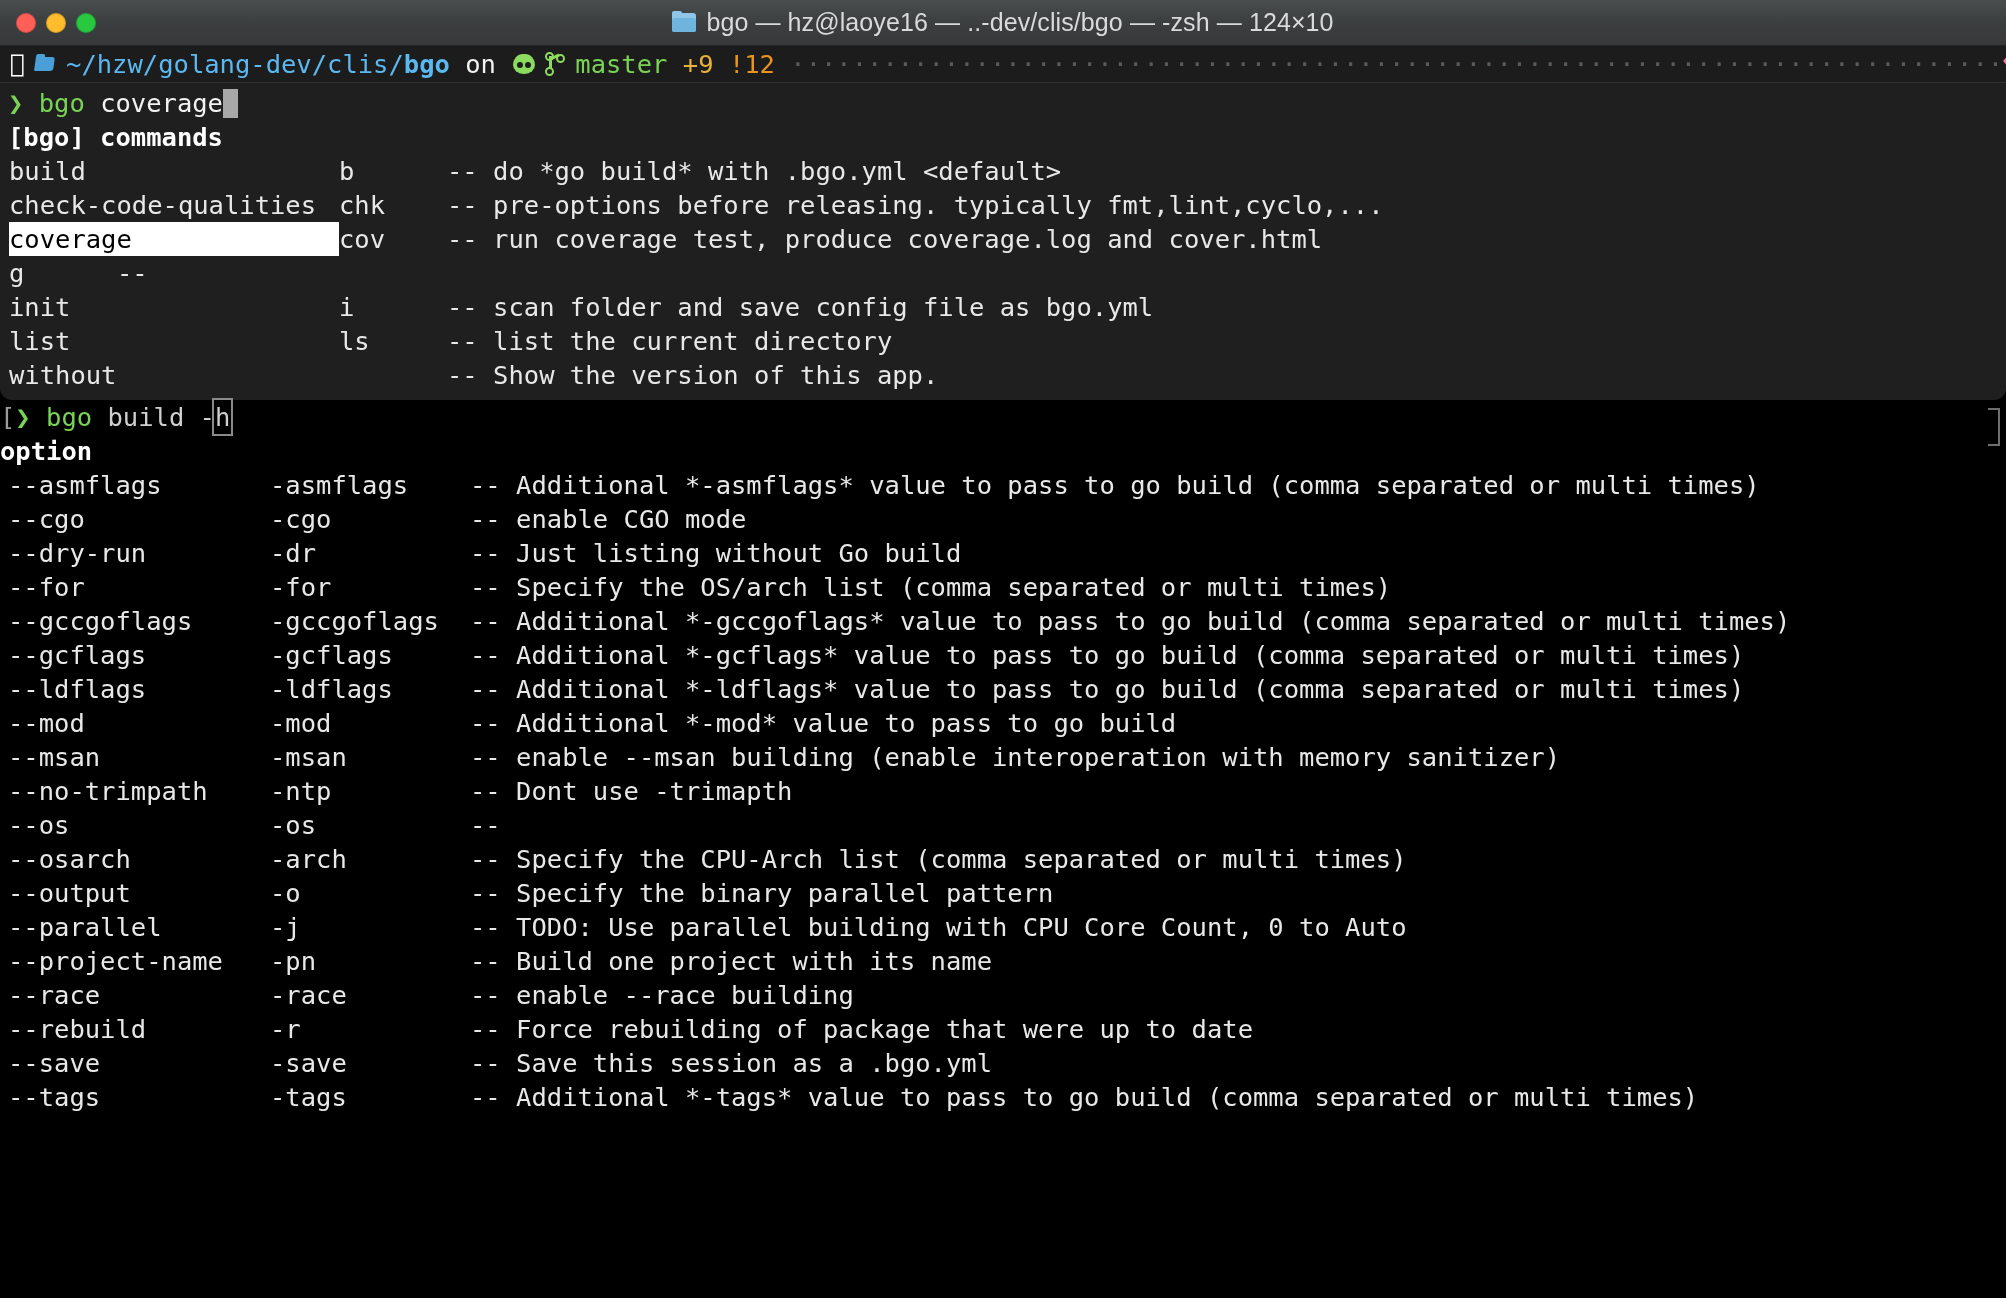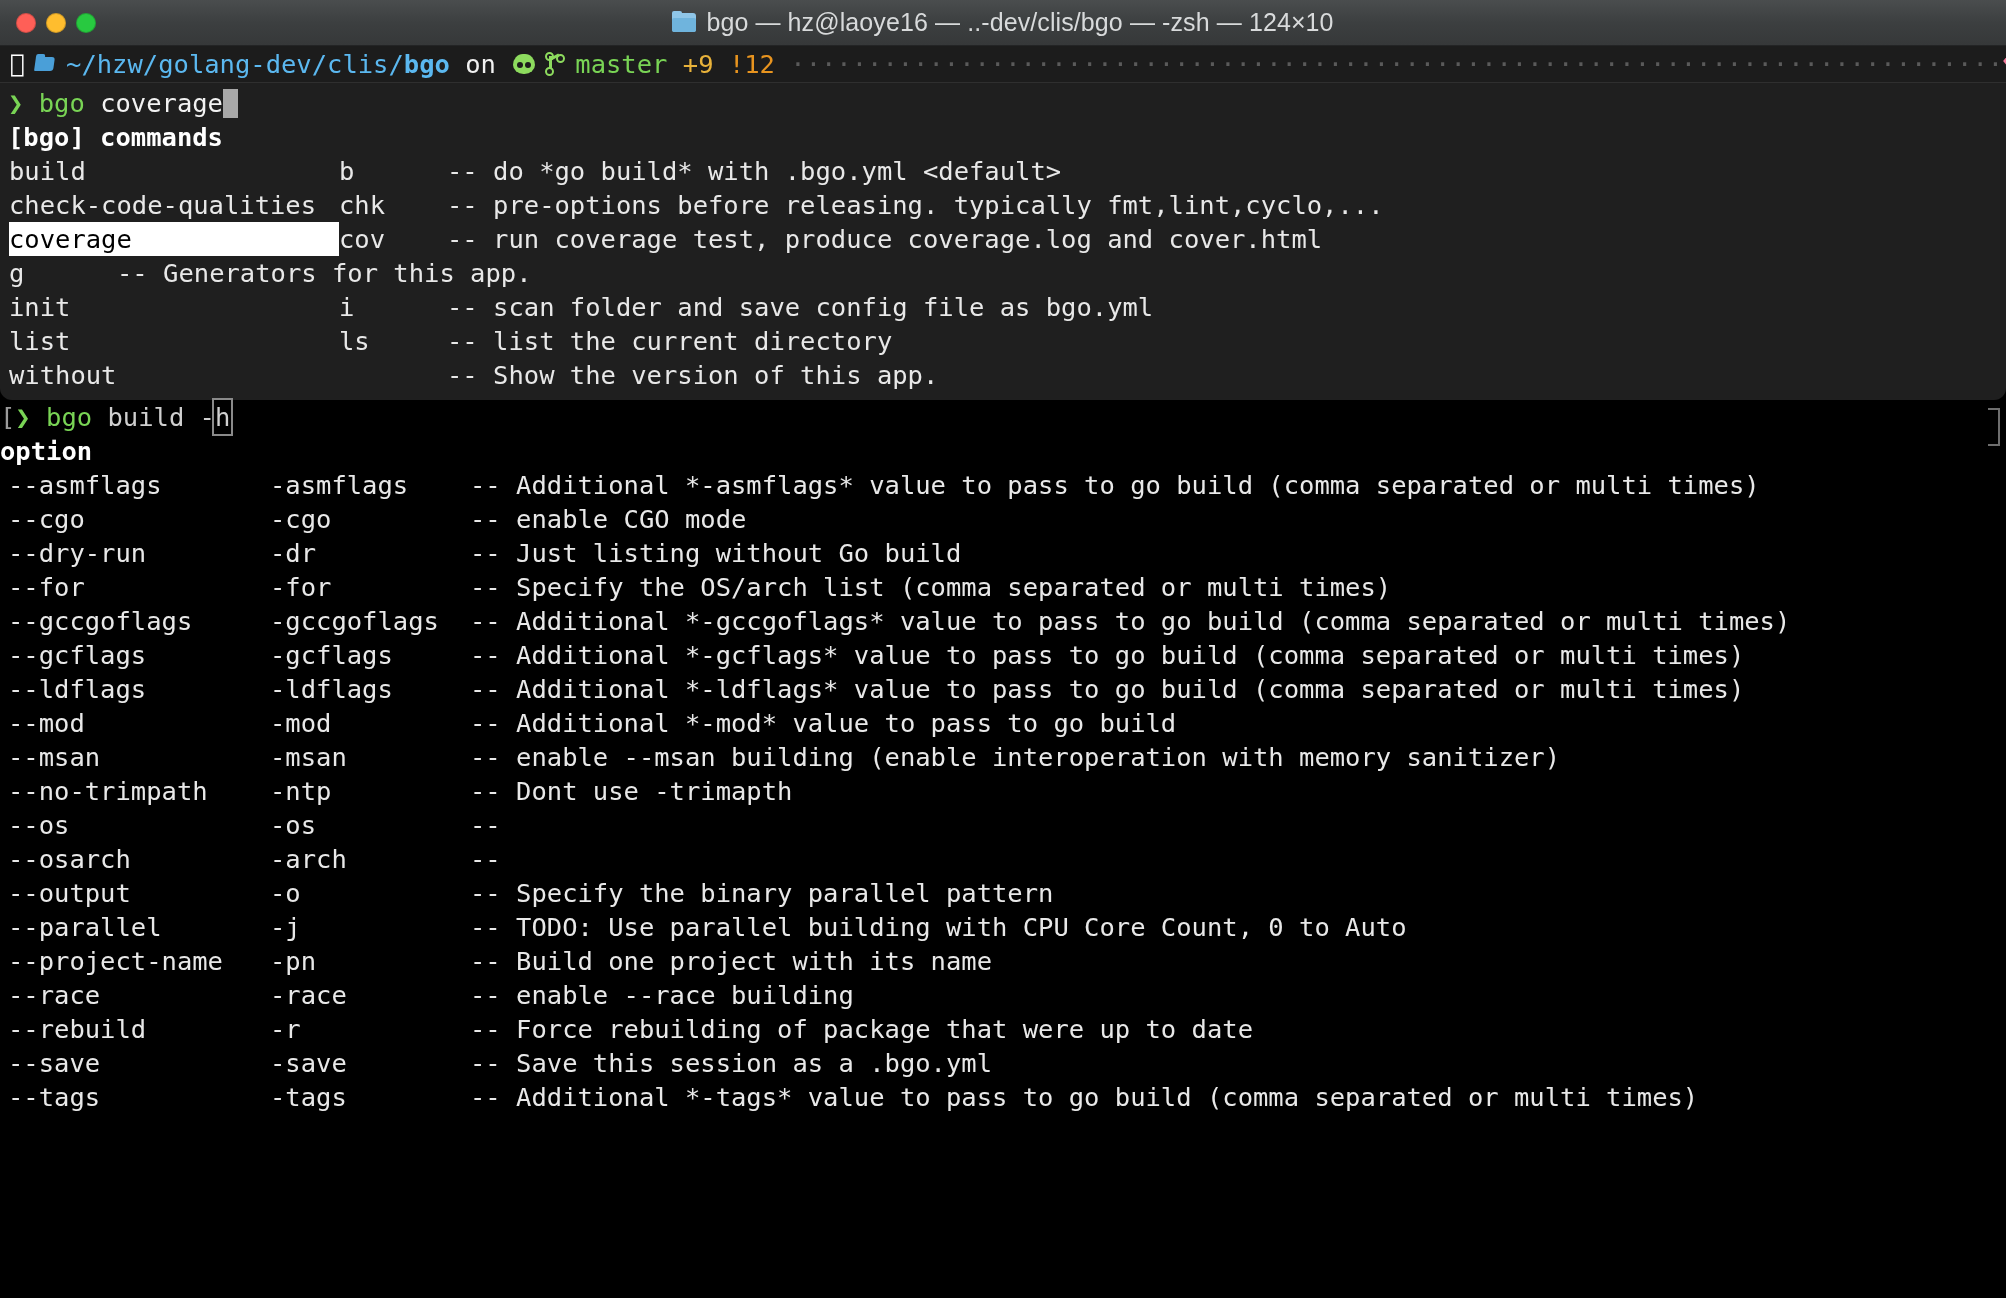--- a/index.html
+++ b/index.html
@@ -321,21 +321,21 @@
 
       <div class="cmd-row">
         <span class="col-name">check-code-qualities</span><span class="col-alias">chk</span><span>--</span><span> </span><span class="col-desc">pre-options before releasing. typically fmt,lint,cyclo,...</span>
       </div>
 
       <div class="cmd-row">
         <span class="sel">coverage</span><span class="col-alias">cov</span><span>--</span><span> </span><span class="col-desc">run coverage test, produce coverage.log and cover.html</span>
       </div>
 
       <div class="cmd-row">
-        <span class="col-alias">g</span><span>--</span><span> </span><span class="col-desc">Generators for this app.</span>
+        <span class="col-alias">g</span><span>--</span><span> </span>
       </div>
 
       <div class="cmd-row">
         <span class="col-name">init</span><span class="col-alias">i</span><span>--</span><span> </span><span class="col-desc">scan folder and save config file as bgo.yml</span>
       </div>
 
       <div class="cmd-row">
         <span class="col-name">list</span><span class="col-alias">ls</span><span>--</span><span> </span><span class="col-desc">list the current directory</span>
       </div>
 
@@ -359,21 +359,21 @@
       <div class="opt-row"><span class="opt-long">--cgo</span><span class="opt-short">-cgo</span><span>--</span><span> </span><span class="opt-desc">enable CGO mode</span></div>
       <div class="opt-row"><span class="opt-long">--dry-run</span><span class="opt-short">-dr</span><span>--</span><span> </span><span class="opt-desc">Just listing without Go build</span></div>
       <div class="opt-row"><span class="opt-long">--for</span><span class="opt-short">-for</span><span>--</span><span> </span><span class="opt-desc">Specify the OS/arch list (comma separated or multi times)</span></div>
       <div class="opt-row"><span class="opt-long">--gccgoflags</span><span class="opt-short">-gccgoflags</span><span>--</span><span> </span><span class="opt-desc">Additional *-gccgoflags* value to pass to go build (comma separated or multi times)</span></div>
       <div class="opt-row"><span class="opt-long">--gcflags</span><span class="opt-short">-gcflags</span><span>--</span><span> </span><span class="opt-desc">Additional *-gcflags* value to pass to go build (comma separated or multi times)</span></div>
       <div class="opt-row"><span class="opt-long">--ldflags</span><span class="opt-short">-ldflags</span><span>--</span><span> </span><span class="opt-desc">Additional *-ldflags* value to pass to go build (comma separated or multi times)</span></div>
       <div class="opt-row"><span class="opt-long">--mod</span><span class="opt-short">-mod</span><span>--</span><span> </span><span class="opt-desc">Additional *-mod* value to pass to go build</span></div>
       <div class="opt-row"><span class="opt-long">--msan</span><span class="opt-short">-msan</span><span>--</span><span> </span><span class="opt-desc">enable --msan building (enable interoperation with memory sanitizer)</span></div>
       <div class="opt-row"><span class="opt-long">--no-trimpath</span><span class="opt-short">-ntp</span><span>--</span><span> </span><span class="opt-desc">Dont use -trimapth</span></div>
       <div class="opt-row"><span class="opt-long">--os</span><span class="opt-short">-os</span><span>--</span><span> </span></div>
-      <div class="opt-row"><span class="opt-long">--osarch</span><span class="opt-short">-arch</span><span>--</span><span> </span></div>
+      <div class="opt-row"><span class="opt-long">--osarch</span><span class="opt-short">-arch</span><span>--</span><span> </span><span class="opt-desc">Specify the CPU-Arch list (comma separated or multi times)</span></div>
       <div class="opt-row"><span class="opt-long">--output</span><span class="opt-short">-o</span><span>--</span><span> </span><span class="opt-desc">Specify the binary parallel pattern</span></div>
       <div class="opt-row"><span class="opt-long">--parallel</span><span class="opt-short">-j</span><span>--</span><span> </span><span class="opt-desc">TODO: Use parallel building with CPU Core Count, 0 to Auto</span></div>
       <div class="opt-row"><span class="opt-long">--project-name</span><span class="opt-short">-pn</span><span>--</span><span> </span><span class="opt-desc">Build one project with its name</span></div>
       <div class="opt-row"><span class="opt-long">--race</span><span class="opt-short">-race</span><span>--</span><span> </span><span class="opt-desc">enable --race building</span></div>
       <div class="opt-row"><span class="opt-long">--rebuild</span><span class="opt-short">-r</span><span>--</span><span> </span><span class="opt-desc">Force rebuilding of package that were up to date</span></div>
       <div class="opt-row"><span class="opt-long">--save</span><span class="opt-short">-save</span><span>--</span><span> </span><span class="opt-desc">Save this session as a .bgo.yml</span></div>
       <div class="opt-row"><span class="opt-long">--tags</span><span class="opt-short">-tags</span><span>--</span><span> </span><span class="opt-desc">Additional *-tags* value to pass to go build (comma separated or multi times)</span></div>
 
     </div>
 

